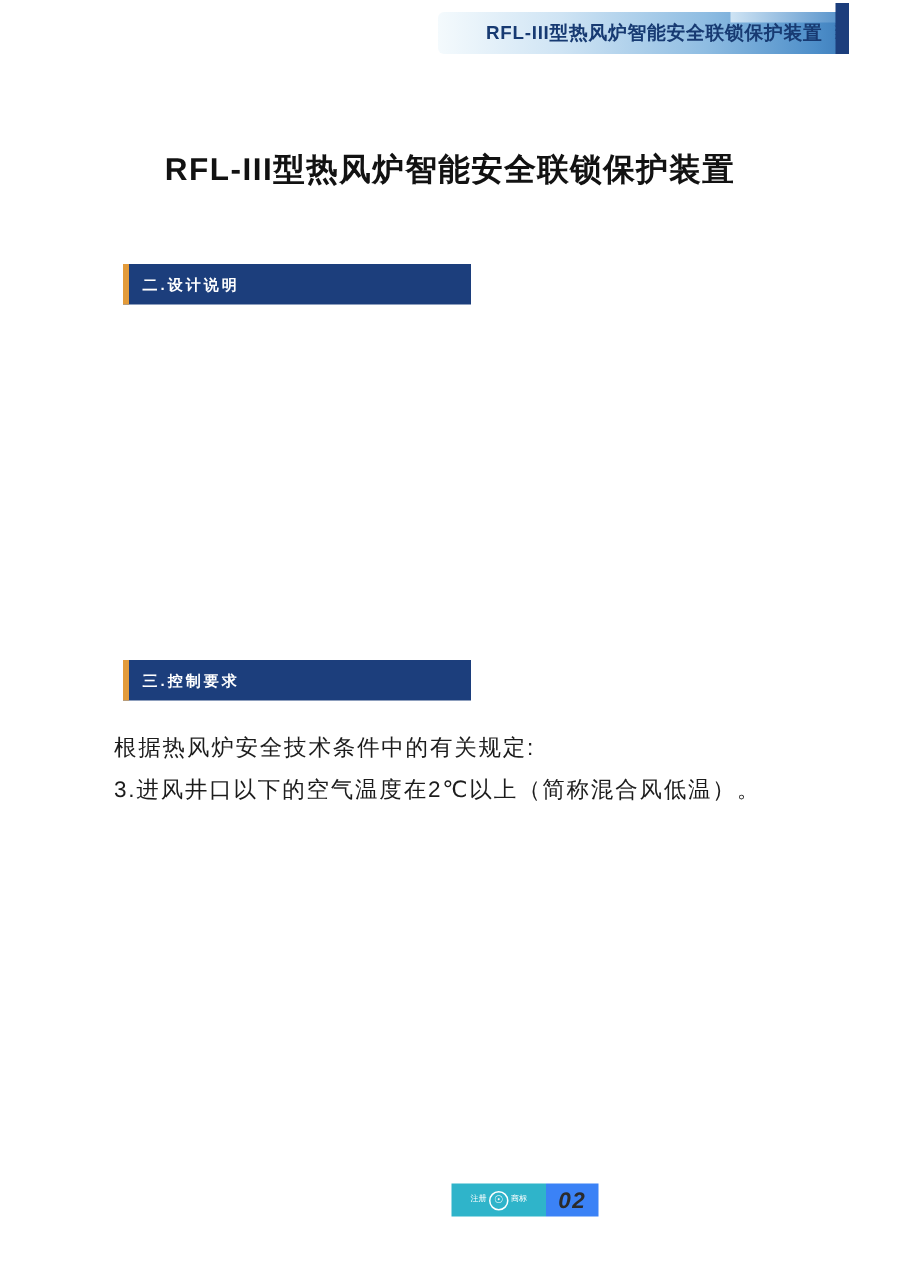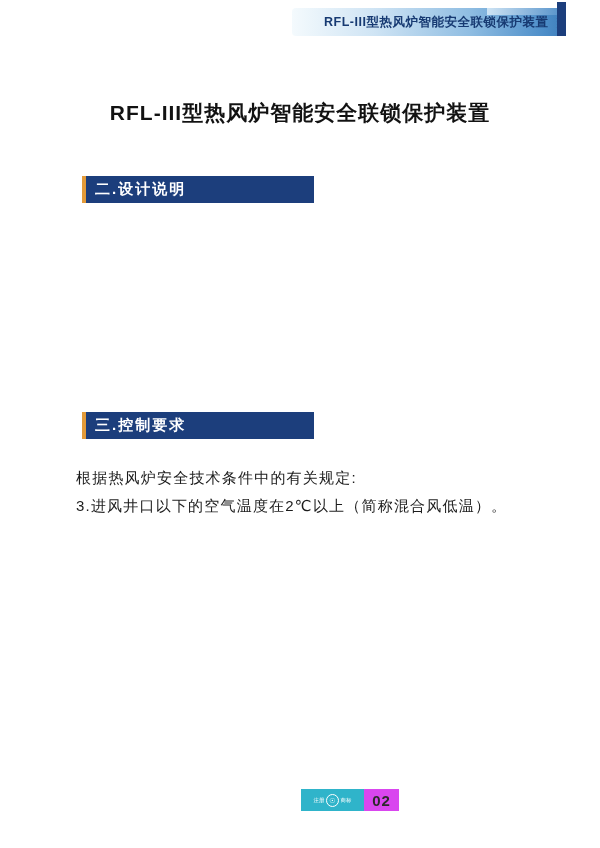--- a/index.html
+++ b/index.html
@@ -45,51 +45,51 @@
   .main-title {
     position:absolute; top:99px; left:0; right:0; text-align:center;
     font-size:21px; font-weight:bold; color:#121212; letter-spacing:1px;
     white-space:nowrap;
   }
 
   
   .sec-heading {
     position:absolute; left:48px; width:232px; height:27px;
     background:#1c3e7c; border-left:4px solid #e39b3a;
-    color:#ffffff; font-size:15px; font-weight:bold; letter-spacing:2px;
+    color:#ffffff; font-size:10px; font-weight:bold; letter-spacing:2px;
     display:flex; align-items:center; padding-left:9px;
   }
   .sec-heading.first  { top:176px; }
-  .sec-heading.second { top:412px; }
+  .sec-heading.second { top:440px; }
 
   
   .body-text {
     color:#1c1c1c; font-size:15px; line-height:29px; letter-spacing:1.2px;
     text-align:justify;
   }
   .para-design {
     position:absolute; top:227px; left:46px; width:514px;
     text-indent:2em;
   }
   .para-control {
-    position:absolute; top:464px; left:42px; width:522px; line-height:28px;
+    position:absolute; top:485px; left:42px; width:522px; line-height:28px;
   }
   .para-control .req-item { text-align:justify; }
 
   
   .footer { position:absolute; top:789px; left:267px; display:flex; }
   .footer-tm-box {
     width:63px; height:22px; background:#2fb4ca;
     display:flex; align-items:center; justify-content:center;
   }
   .footer-tm-box .tm { margin-left:0; }
   .footer-page-box {
-    width:35px; height:22px; background:#d946ef;
+    width:35px; height:22px; background:#3b82f6;
     display:flex; align-items:center; justify-content:center;
-    font-size:15px; font-weight:bold; color:#2b2b2b; letter-spacing:1px;
+    font-size:15px; font-weight:bold; color:#2b2b2b; letter-spacing:1px;font-style:italic;
   }
 </style>
 </head>
 <body>
 
 <div class="page">
 
   <div class="header-bar">
     <div class="header-cap"></div>
     <span class="header-title">RFL-III型热风炉智能安全联锁保护装置</span>

